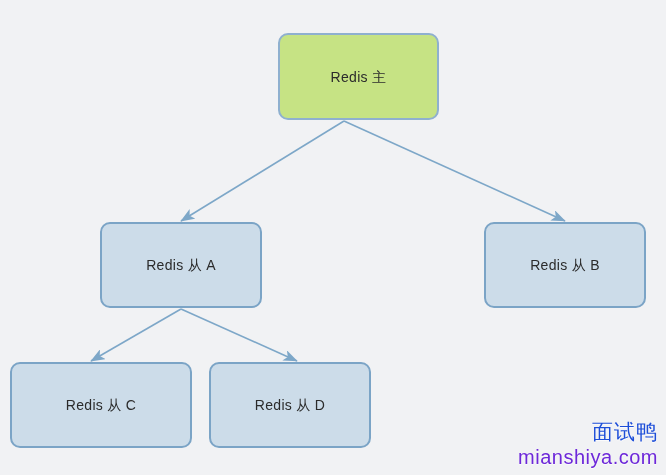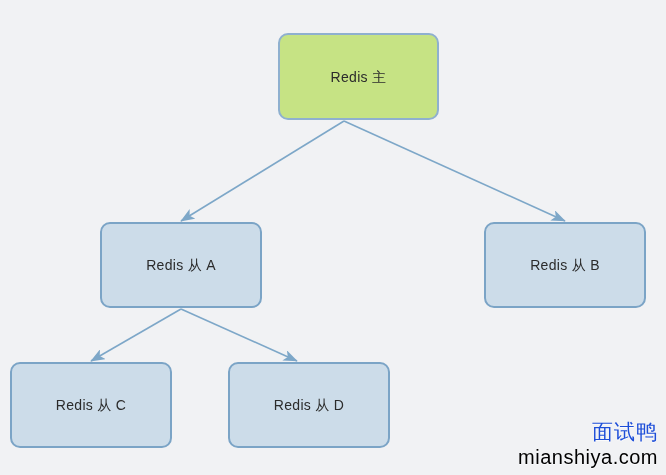--- a/index.html
+++ b/index.html
@@ -61,21 +61,21 @@
   }
   #watermark .wm-cn {
     font-size: 21px;
     color: #1d4ed8;
     letter-spacing: 1px;
     line-height: 1.25;
     text-shadow: 0 1px 0 #fbfbfc;
   }
   #watermark .wm-en {
     font-size: 20px;
-    color: #000000;
+    color: #6d28d9;
     letter-spacing: 0.5px;
     line-height: 1.2;
     text-shadow: 0 1px 0 #fbfbfc;
   }
 </style>
 </head>
 <body style="background: rgb(241, 242, 244);">
 
 <div id="canvas" style="background: rgb(241, 242, 244);">
 
@@ -98,25 +98,25 @@
   </div>
 
   <div class="node slave" style="left: 484px; top: 222px; width: 162px; height: 86px; background: rgb(204, 220, 233); border-color: rgb(123, 164, 198);">
     <span class="node-label">Redis 从 B</span>
   </div>
 
   <div class="node slave" style="left: 100px; top: 222px; width: 162px; height: 86px; background: rgb(204, 220, 233); border-color: rgb(123, 164, 198);">
     <span class="node-label">Redis 从 A</span>
   </div>
 
-  <div class="node slave" style="left: 10px; top: 362px; width: 162px; height: 86px; background: rgb(204, 220, 233); border-color: rgb(123, 164, 198);">
+  <div class="node slave" style="left: 10px; top: 362px; width: 182px; height: 86px; background: rgb(204, 220, 233); border-color: rgb(123, 164, 198);">
     <span class="node-label">Redis 从 C</span>
   </div>
 
-  <div class="node slave" style="left: 228px; top: 362px; width: 162px; height: 86px; background: rgb(204, 220, 233); border-color: rgb(123, 164, 198);">
+  <div class="node slave" style="left: 209px; top: 362px; width: 162px; height: 86px; background: rgb(204, 220, 233); border-color: rgb(123, 164, 198);">
     <span class="node-label">Redis 从 D</span>
   </div>
 
   <div id="watermark">
     <div class="wm-cn">面试鸭</div>
     <div class="wm-en">mianshiya.com</div>
   </div>
 
 </div>
 

